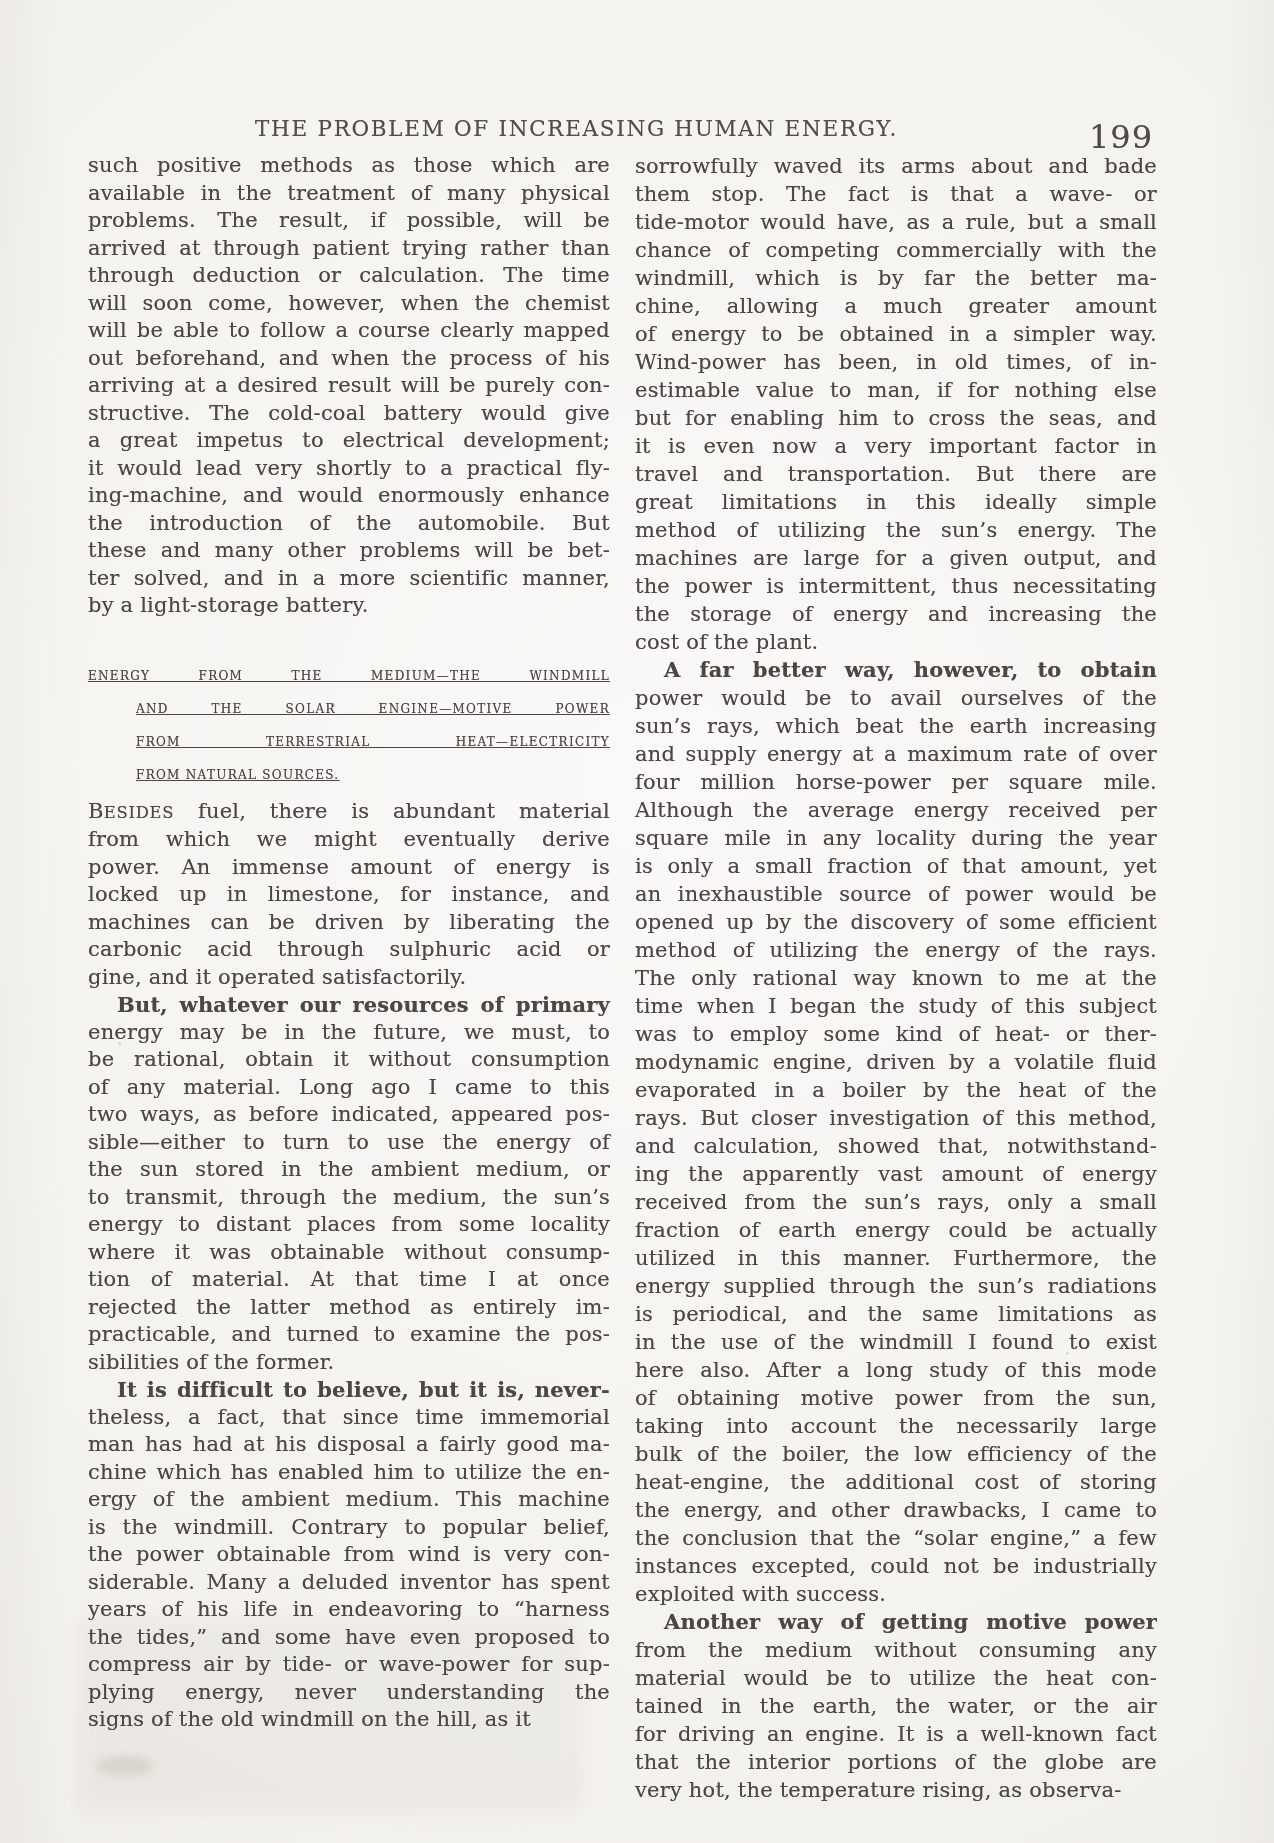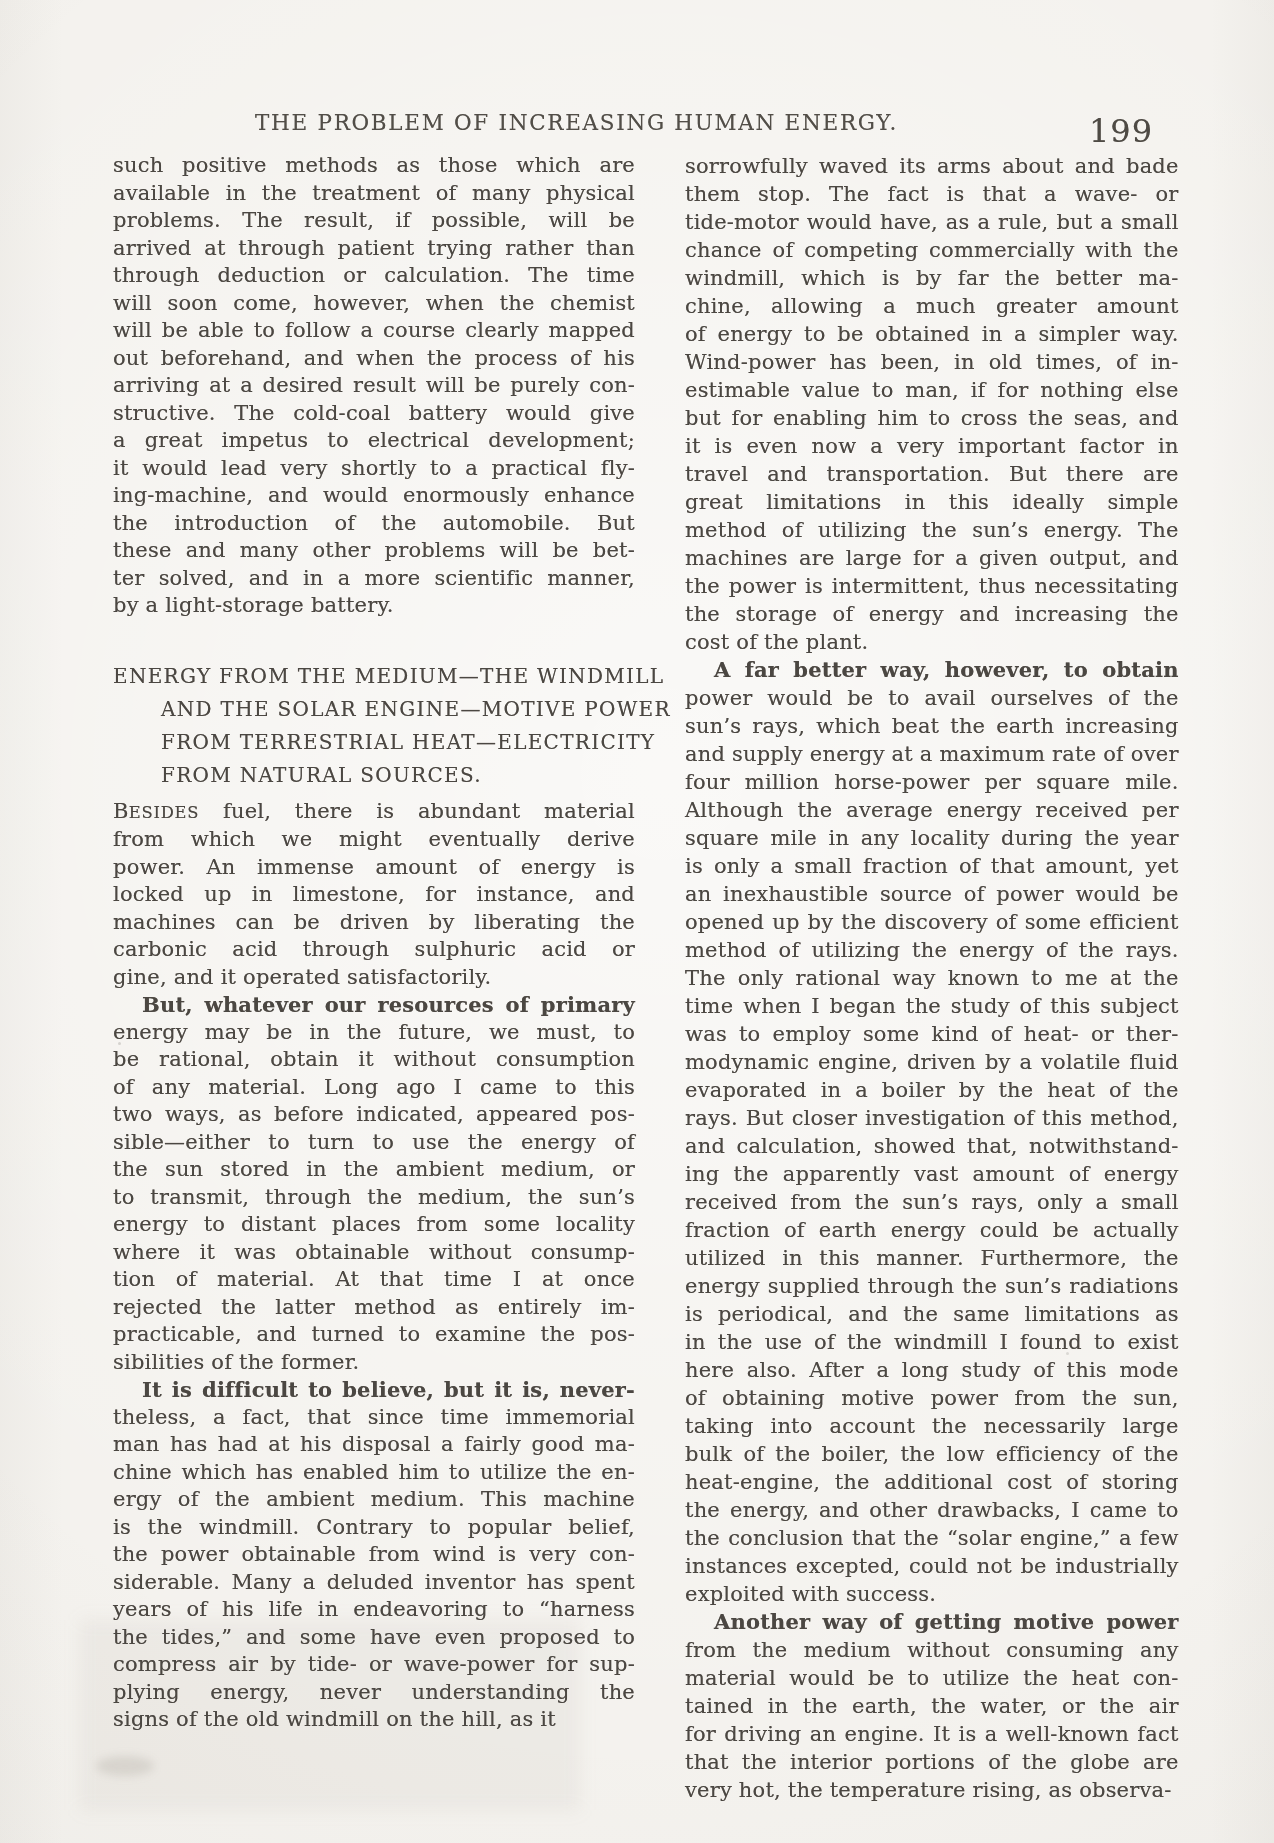--- a/index.html
+++ b/index.html
@@ -28,51 +28,51 @@
   }
   .smudge{
     position:absolute;left:96px;top:1756px;width:58px;height:20px;border-radius:50%;
     background:rgba(118,112,100,0.16);filter:blur(4px);pointer-events:none;
   }
   .speck{position:absolute;border-radius:50%;background:rgba(90,85,76,0.35);filter:blur(0.6px);pointer-events:none;}
   .speck.s1{left:331px;top:703px;width:4px;height:4px;}
   .speck.s2{left:118px;top:1042px;width:3px;height:3px;opacity:.6;}
   .speck.s3{left:1066px;top:1352px;width:3px;height:3px;opacity:.5;}
 
-  .running-head{position:absolute;left:88px;top:6px;width:1069px;height:150px;}
+  .running-head{position:absolute;left:88px;top:12px;width:1069px;height:150px;}
   .rh-title{
     position:absolute;top:104px;left:50%;
     transform:translateX(calc(-50% - 46px));
     font-size:21.5px;letter-spacing:1.7px;white-space:nowrap;
     color:#524e48;text-shadow:0 0 0.5px rgba(82,78,72,0.5);
   }
   .rh-folio{
     position:absolute;top:106px;right:4px;
     font-size:32px;letter-spacing:1px;color:#4e4a44;
     text-shadow:0 0 0.5px rgba(78,74,68,0.5);
   }
 
   .columns{
     position:absolute;left:88px;top:152px;width:1069px;
     display:flex;gap:25px;
   }
-  .col{width:522px;font-size:21px;line-height:27.5px;letter-spacing:0.2px;margin-left:25px;}
+  .col{width:522px;font-size:21px;line-height:27.5px;letter-spacing:0.2px;}
   .col.right{line-height:28px;}
 
   .line{
     text-align:justify;text-align-last:justify;
     white-space:nowrap;
     text-shadow:0 0 0.5px rgba(72,66,58,0.55);
   }
   .line.last{text-align-last:left;}
   .para.indent .line.first{padding-left:29px;font-weight:bold;}
 
   .heading{
     margin-top:40px;margin-bottom:6px;
-    font-size:20px;line-height:33px;letter-spacing:1.3px;
+    font-size:12px;line-height:33px;letter-spacing:1.3px;text-decoration:underline;
   }
   .heading .line:not(.first){padding-left:48px;}
 
   .lead-rest{font-size:0.78em;letter-spacing:0.8px;}
 </style>
 </head>
 <body>
 
 <div class="page">
 

